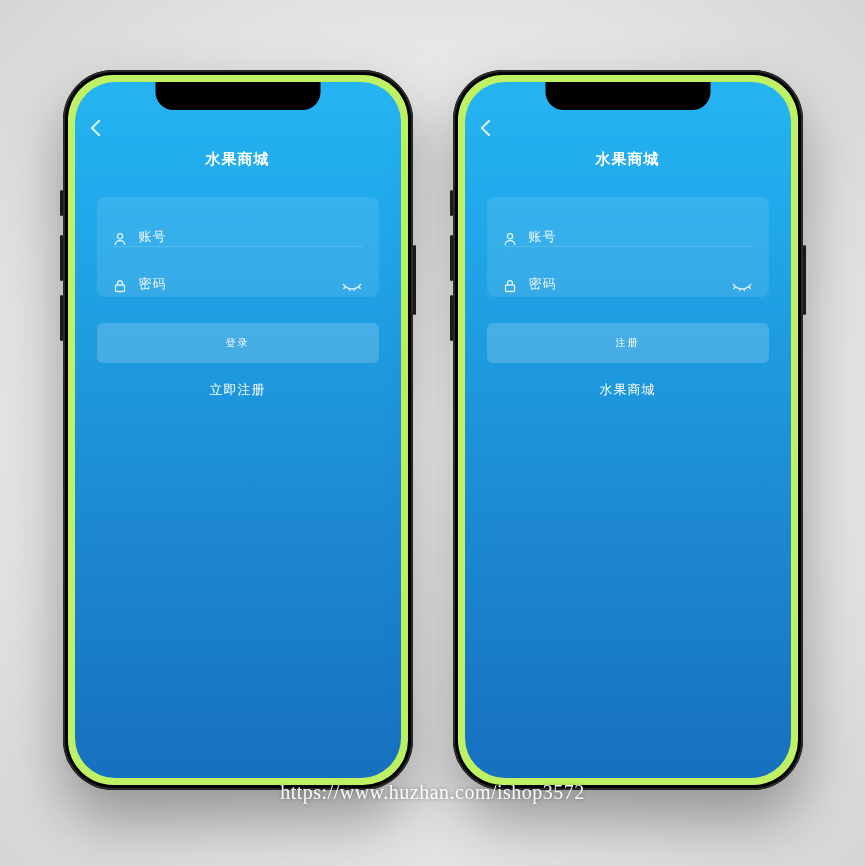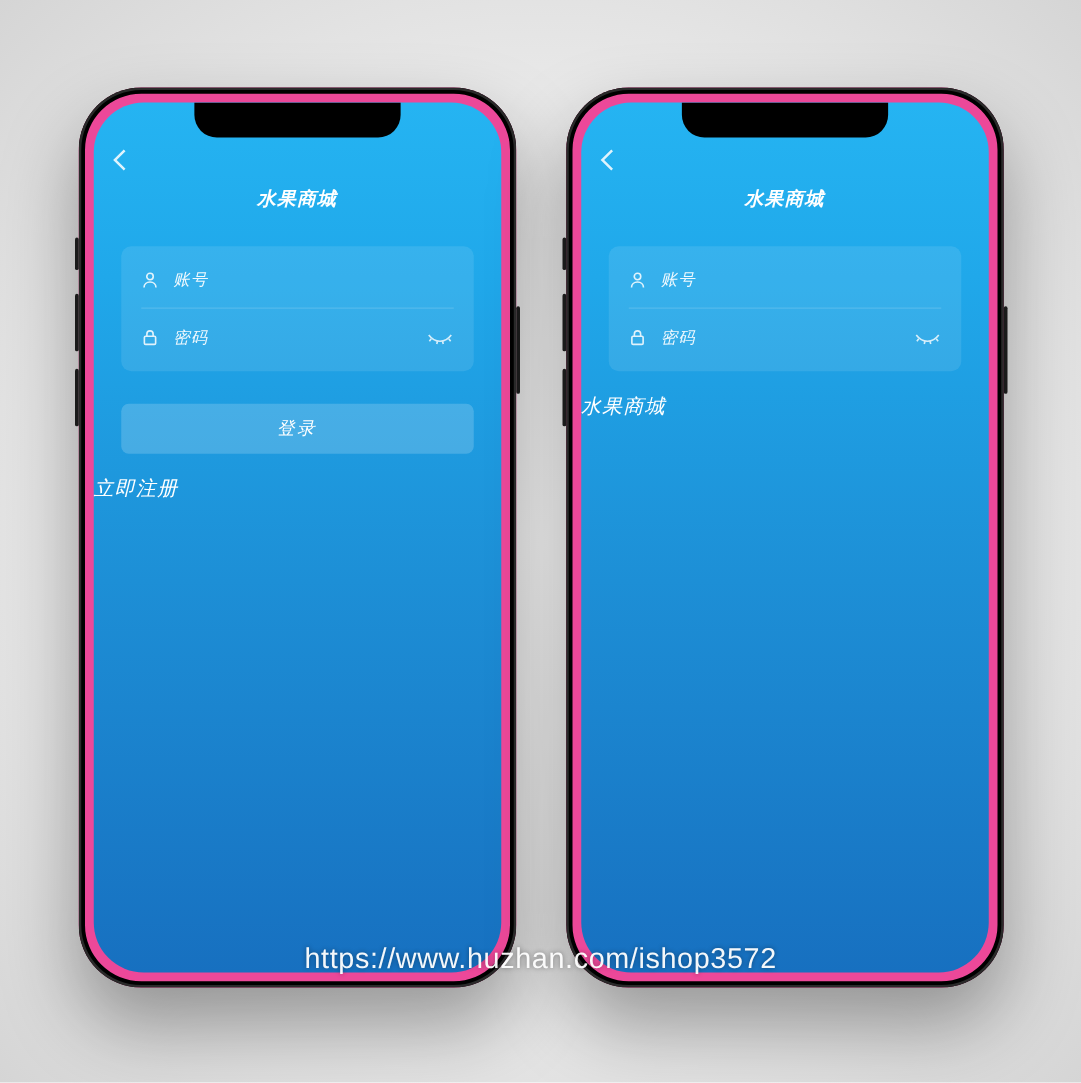--- a/index.html
+++ b/index.html
@@ -12,29 +12,28 @@
     align-items: flex-start;
     gap: 40px;
     padding-top: 70px;
     position: relative;
   }
 
   
   .phone {
     width: 350px;
     height: 720px;
-    background: #ec4899;
+    background: #bef264;
     border-radius: 50px;
     padding: 12px;
     position: relative;
     box-shadow:
       0 30px 60px rgba(0,0,0,0.35),
       inset 0 0 0 2px #2a2a2a,
       inset 0 0 0 5px #000;
-    font-style: italic;
   }
   .side-btn {
     position: absolute;
     background: #1a1a1a;
     border-radius: 2px;
   }
   .side-btn.mute  { left: -3px; top: 120px; width: 3px; height: 26px; }
   .side-btn.voldn { left: -3px; top: 165px; width: 3px; height: 46px; }
   .side-btn.volup { left: -3px; top: 225px; width: 3px; height: 46px; }
   .side-btn.power { right:-3px; top: 175px; width: 3px; height: 70px; }
@@ -83,21 +82,21 @@
 
   
   .card {
     margin: 28px 22px 0;
     background: rgba(255,255,255,0.10);
     border-radius: 8px;
     padding: 4px 16px;
   }
   .field {
     display: flex;
-    align-items: center;
+    align-items: flex-end;
     height: 46px;
     border-bottom: 1px solid rgba(255,255,255,0.15);
     gap: 12px;
   }
   .field:last-child { border-bottom: none; }
   .field .icon {
     width: 14px; height: 14px;
     display: flex;
     align-items: center;
     justify-content: center;
@@ -119,41 +118,41 @@
 
   
   .primary-btn {
     margin: 26px 22px 0;
     height: 40px;
     background: rgba(255,255,255,0.18);
     border-radius: 6px;
     display: flex;
     align-items: center;
     justify-content: center;
-    font-size: 14px;
+    font-size: 10px;
     letter-spacing: 2px;
     cursor: pointer;
   }
 
   .link {
-    text-align: left;
-    font-size: 16px;
+    text-align: center;
+    font-size: 13px;
     margin-top: 18px;
     letter-spacing: 1px;
     cursor: pointer;
   }
 
   
   .watermark {
     position: absolute;
-    bottom: 86px;
+    bottom: 62px;
     left: 50%;
     transform: translateX(-50%);
-    font-family: Liberation Sans, sans-serif;
-    font-size: 23px;
+    font-family: Liberation Serif, serif;
+    font-size: 20px;
     color: rgba(255,255,255,0.95);
     text-shadow: 0 0 4px rgba(0,0,0,0.4);
     letter-spacing: 0.5px;
     white-space: nowrap;
     pointer-events: none;
   }
 
   
   svg { display: block; }
   .stroke-w { stroke: #fff; stroke-width: 1.3; fill: none; }
@@ -256,20 +255,23 @@
           <svg viewBox="0 0 22 14" width="22" height="14">
               <path class="stroke-w" d="M2 5c3 4 6 5 9 5s6-1 9-5"></path>
               <path class="stroke-w" d="M4 8l-1.5 2M9 10l-.6 2.2M13 10l.6 2.2M18 8l1.5 2"></path>
             </svg>
         </span>
       </div>
 
 
     </div>
 
+    <div class="primary-btn">
+      <span>注册</span>
+    </div>
 
     <div class="link">
       <span>水果商城</span>
     </div>
   </div>
 </div>
 
 <div class="watermark">https://www.huzhan.com/ishop3572</div>
 
 </body></html>

